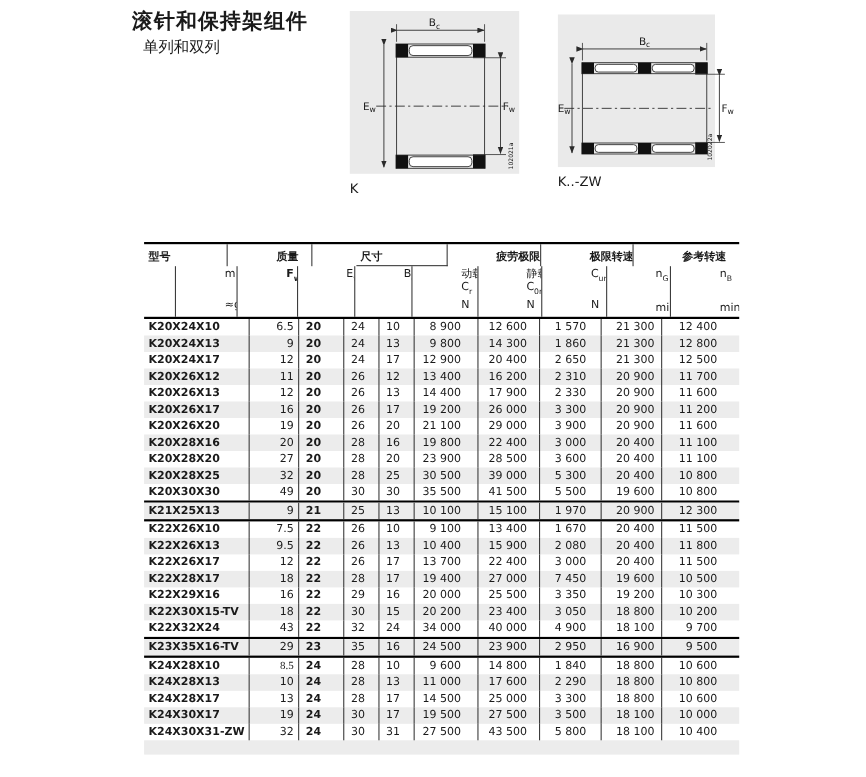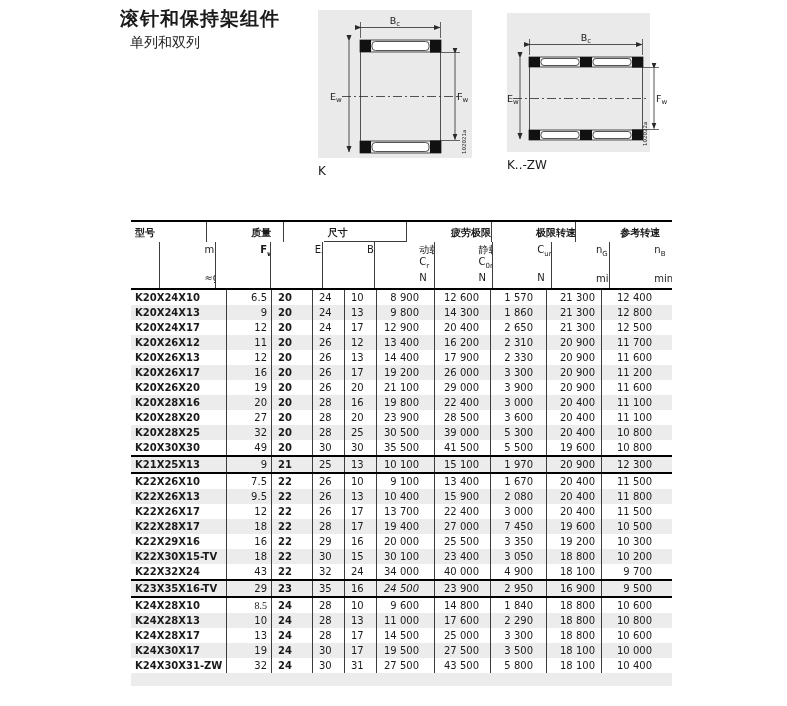--- a/index.html
+++ b/index.html
@@ -392,21 +392,21 @@
           <div class="cell c-cur"><span class="numr" style="width: 38px;">3 350</span></div>
           <div class="cell c-ng"><span class="numr" style="width: 44px;">19 200</span></div>
           <div class="cell c-nb"><span class="numr" style="width: 46px;">10 300</span></div>
         </div>
         <div class="trow alt">
           <div class="cell c-des bold">K22X30X15-TV</div>
           <div class="cell c-mass"><span class="numr" style="width: 36px;">18</span></div>
           <div class="cell c-fw bold dimcol">22</div>
           <div class="cell c-ew dimcol">30</div>
           <div class="cell c-bc dimcol">15</div>
-          <div class="cell c-cr"><span class="numr" style="width: 38px;">30 100</span></div>
+          <div class="cell c-cr"><span class="numr" style="width: 38px;">20 200</span></div>
           <div class="cell c-c0r"><span class="numr" style="width: 40px;">23 400</span></div>
           <div class="cell c-cur"><span class="numr" style="width: 38px;">3 050</span></div>
           <div class="cell c-ng"><span class="numr" style="width: 44px;">18 800</span></div>
           <div class="cell c-nb"><span class="numr" style="width: 46px;">10 200</span></div>
         </div>
         <div class="trow brk">
           <div class="cell c-des bold">K22X32X24</div>
           <div class="cell c-mass"><span class="numr" style="width: 36px;">43</span></div>
           <div class="cell c-fw bold dimcol">22</div>
           <div class="cell c-ew dimcol">32</div>
@@ -416,21 +416,21 @@
           <div class="cell c-cur"><span class="numr" style="width: 38px;">4 900</span></div>
           <div class="cell c-ng"><span class="numr" style="width: 44px;">18 100</span></div>
           <div class="cell c-nb"><span class="numr" style="width: 46px;">9 700</span></div>
         </div>
         <div class="trow alt brk">
           <div class="cell c-des bold">K23X35X16-TV</div>
           <div class="cell c-mass"><span class="numr" style="width: 36px;">29</span></div>
           <div class="cell c-fw bold dimcol">23</div>
           <div class="cell c-ew dimcol">35</div>
           <div class="cell c-bc dimcol">16</div>
-          <div class="cell c-cr"><span class="numr" style="width: 38px; font-style: italic;">24 500</span></div>
+          <div class="cell c-cr"><span class="numr" style="width: 38px;">24 500</span></div>
           <div class="cell c-c0r"><span class="numr" style="width: 40px;">23 900</span></div>
           <div class="cell c-cur"><span class="numr" style="width: 38px;">2 950</span></div>
           <div class="cell c-ng"><span class="numr" style="width: 44px;">16 900</span></div>
           <div class="cell c-nb"><span class="numr" style="width: 46px;">9 500</span></div>
         </div>
         <div class="trow">
           <div class="cell c-des bold">K24X28X10</div>
           <div class="cell c-mass"><span class="numr" style="width: 36px; font-family: Liberation Serif, serif;">8.5</span></div>
           <div class="cell c-fw bold dimcol">24</div>
           <div class="cell c-ew dimcol">28</div>

